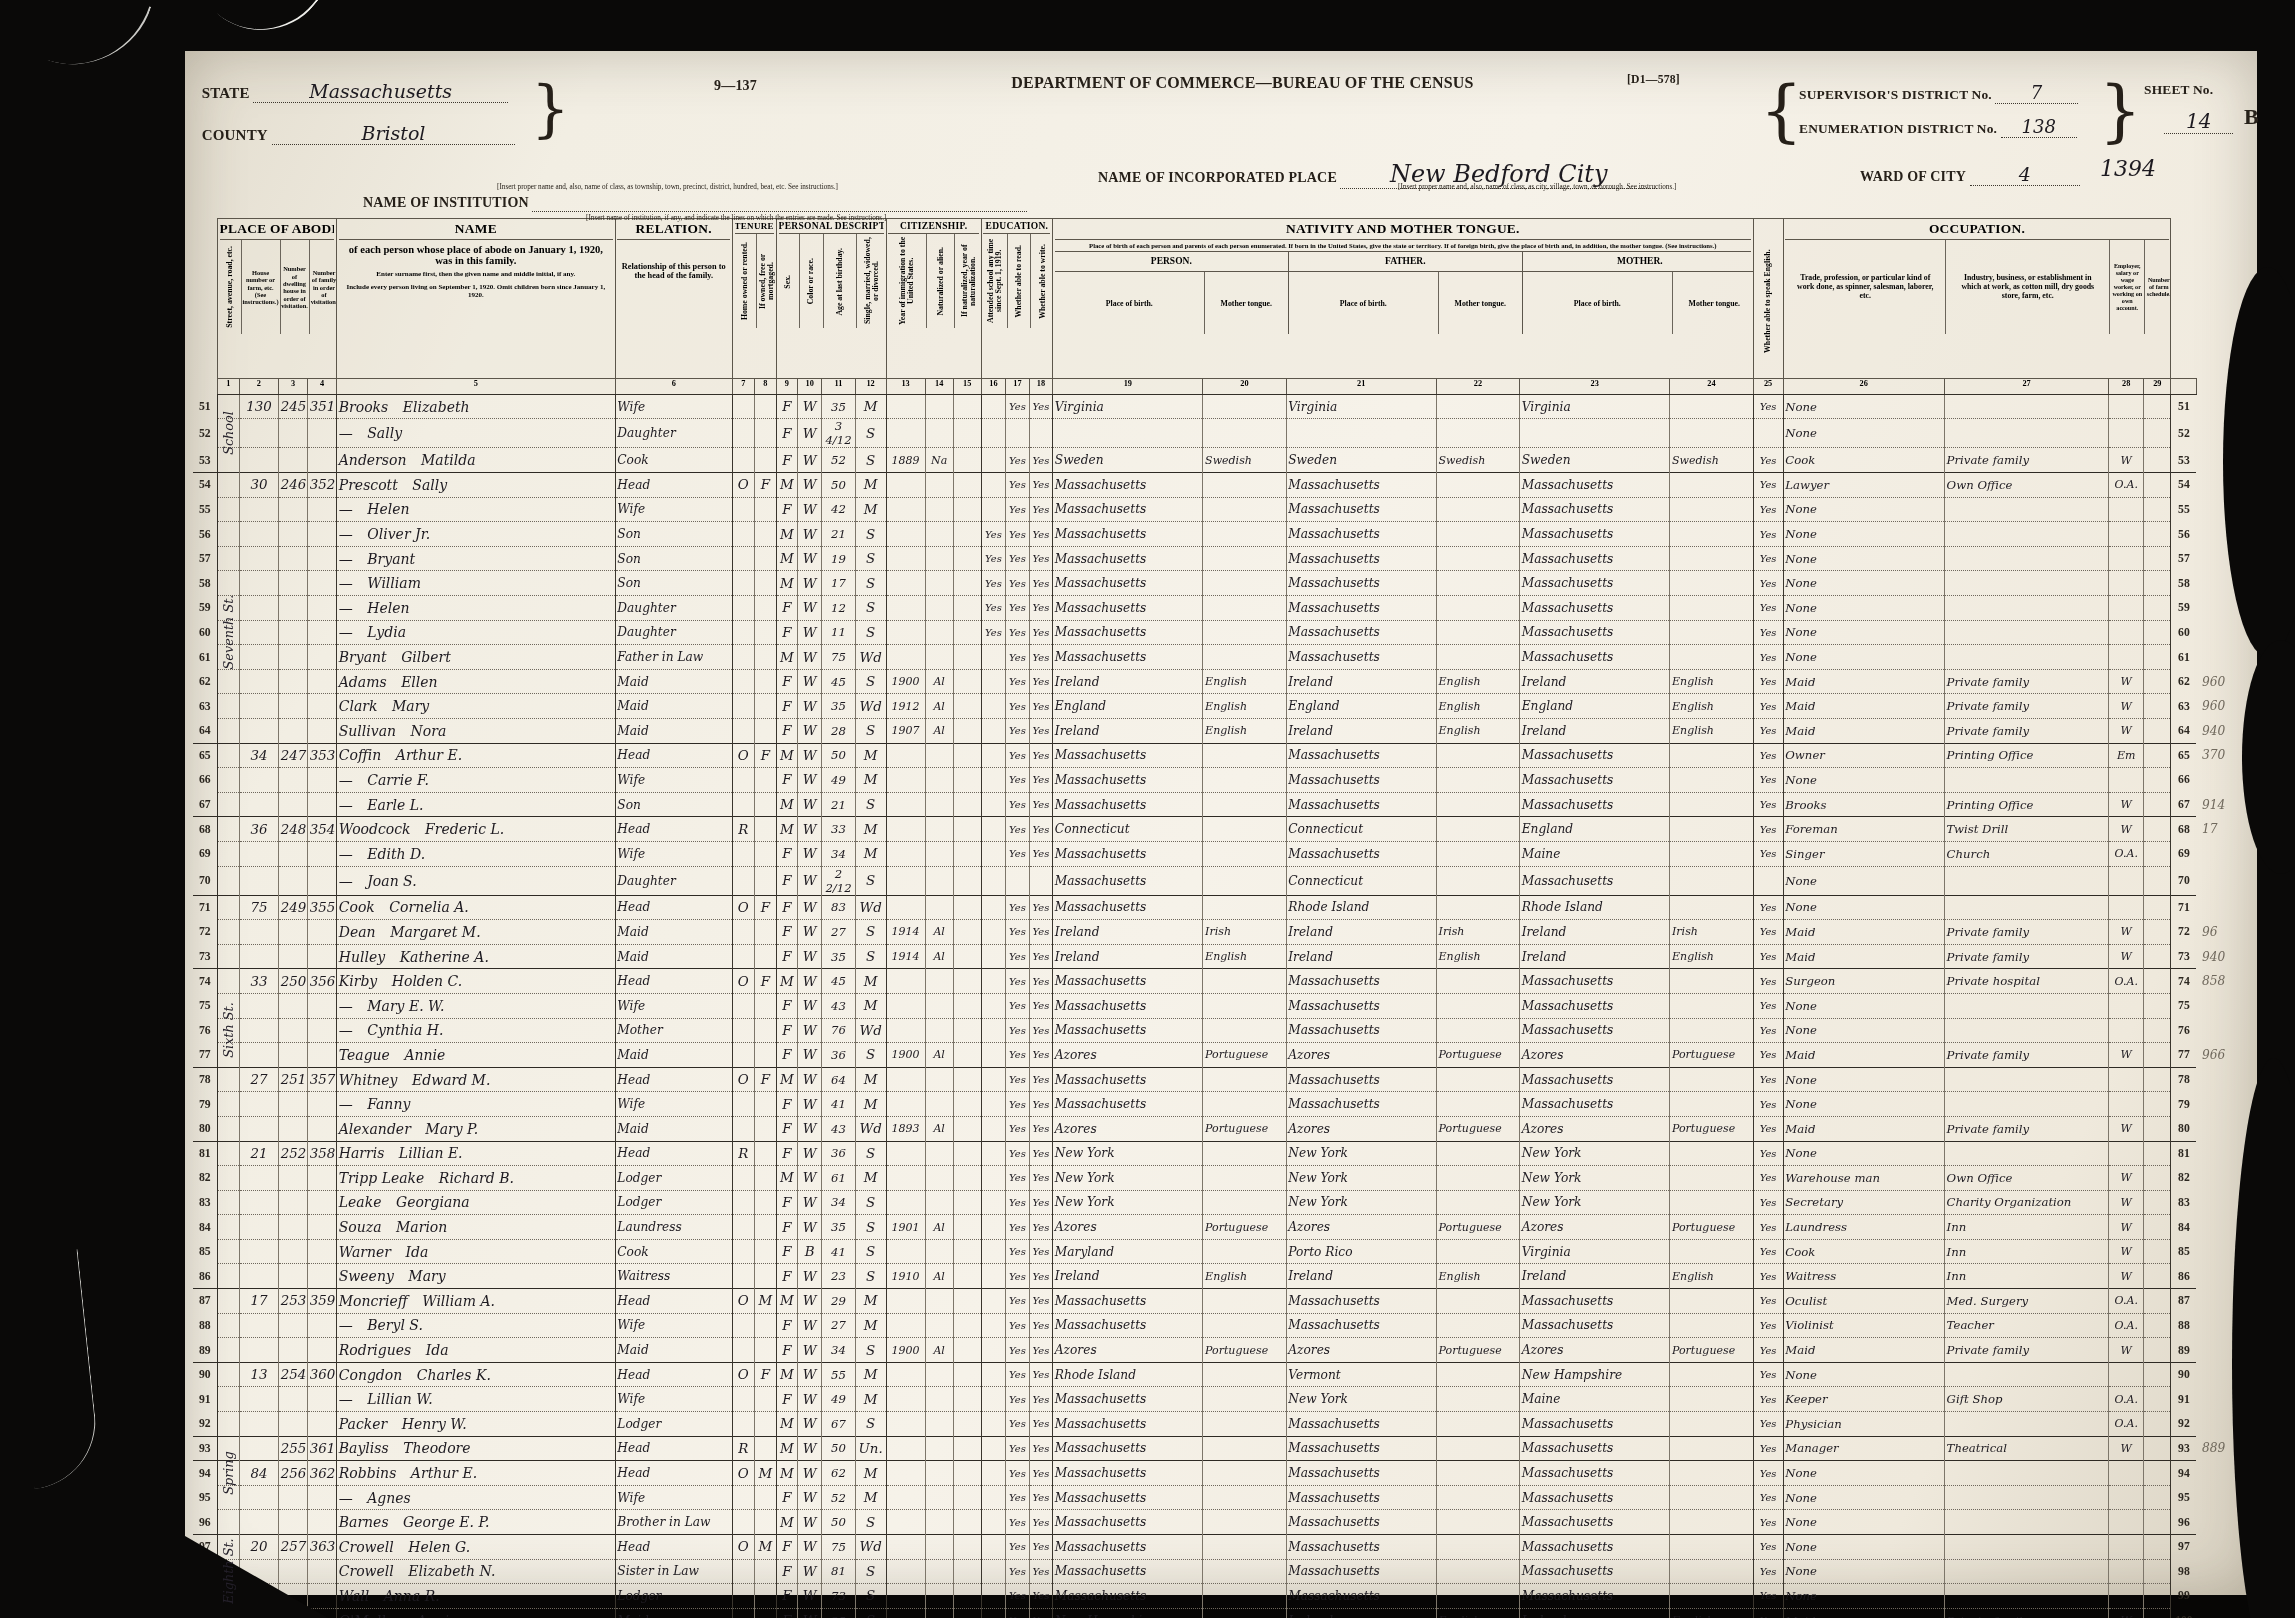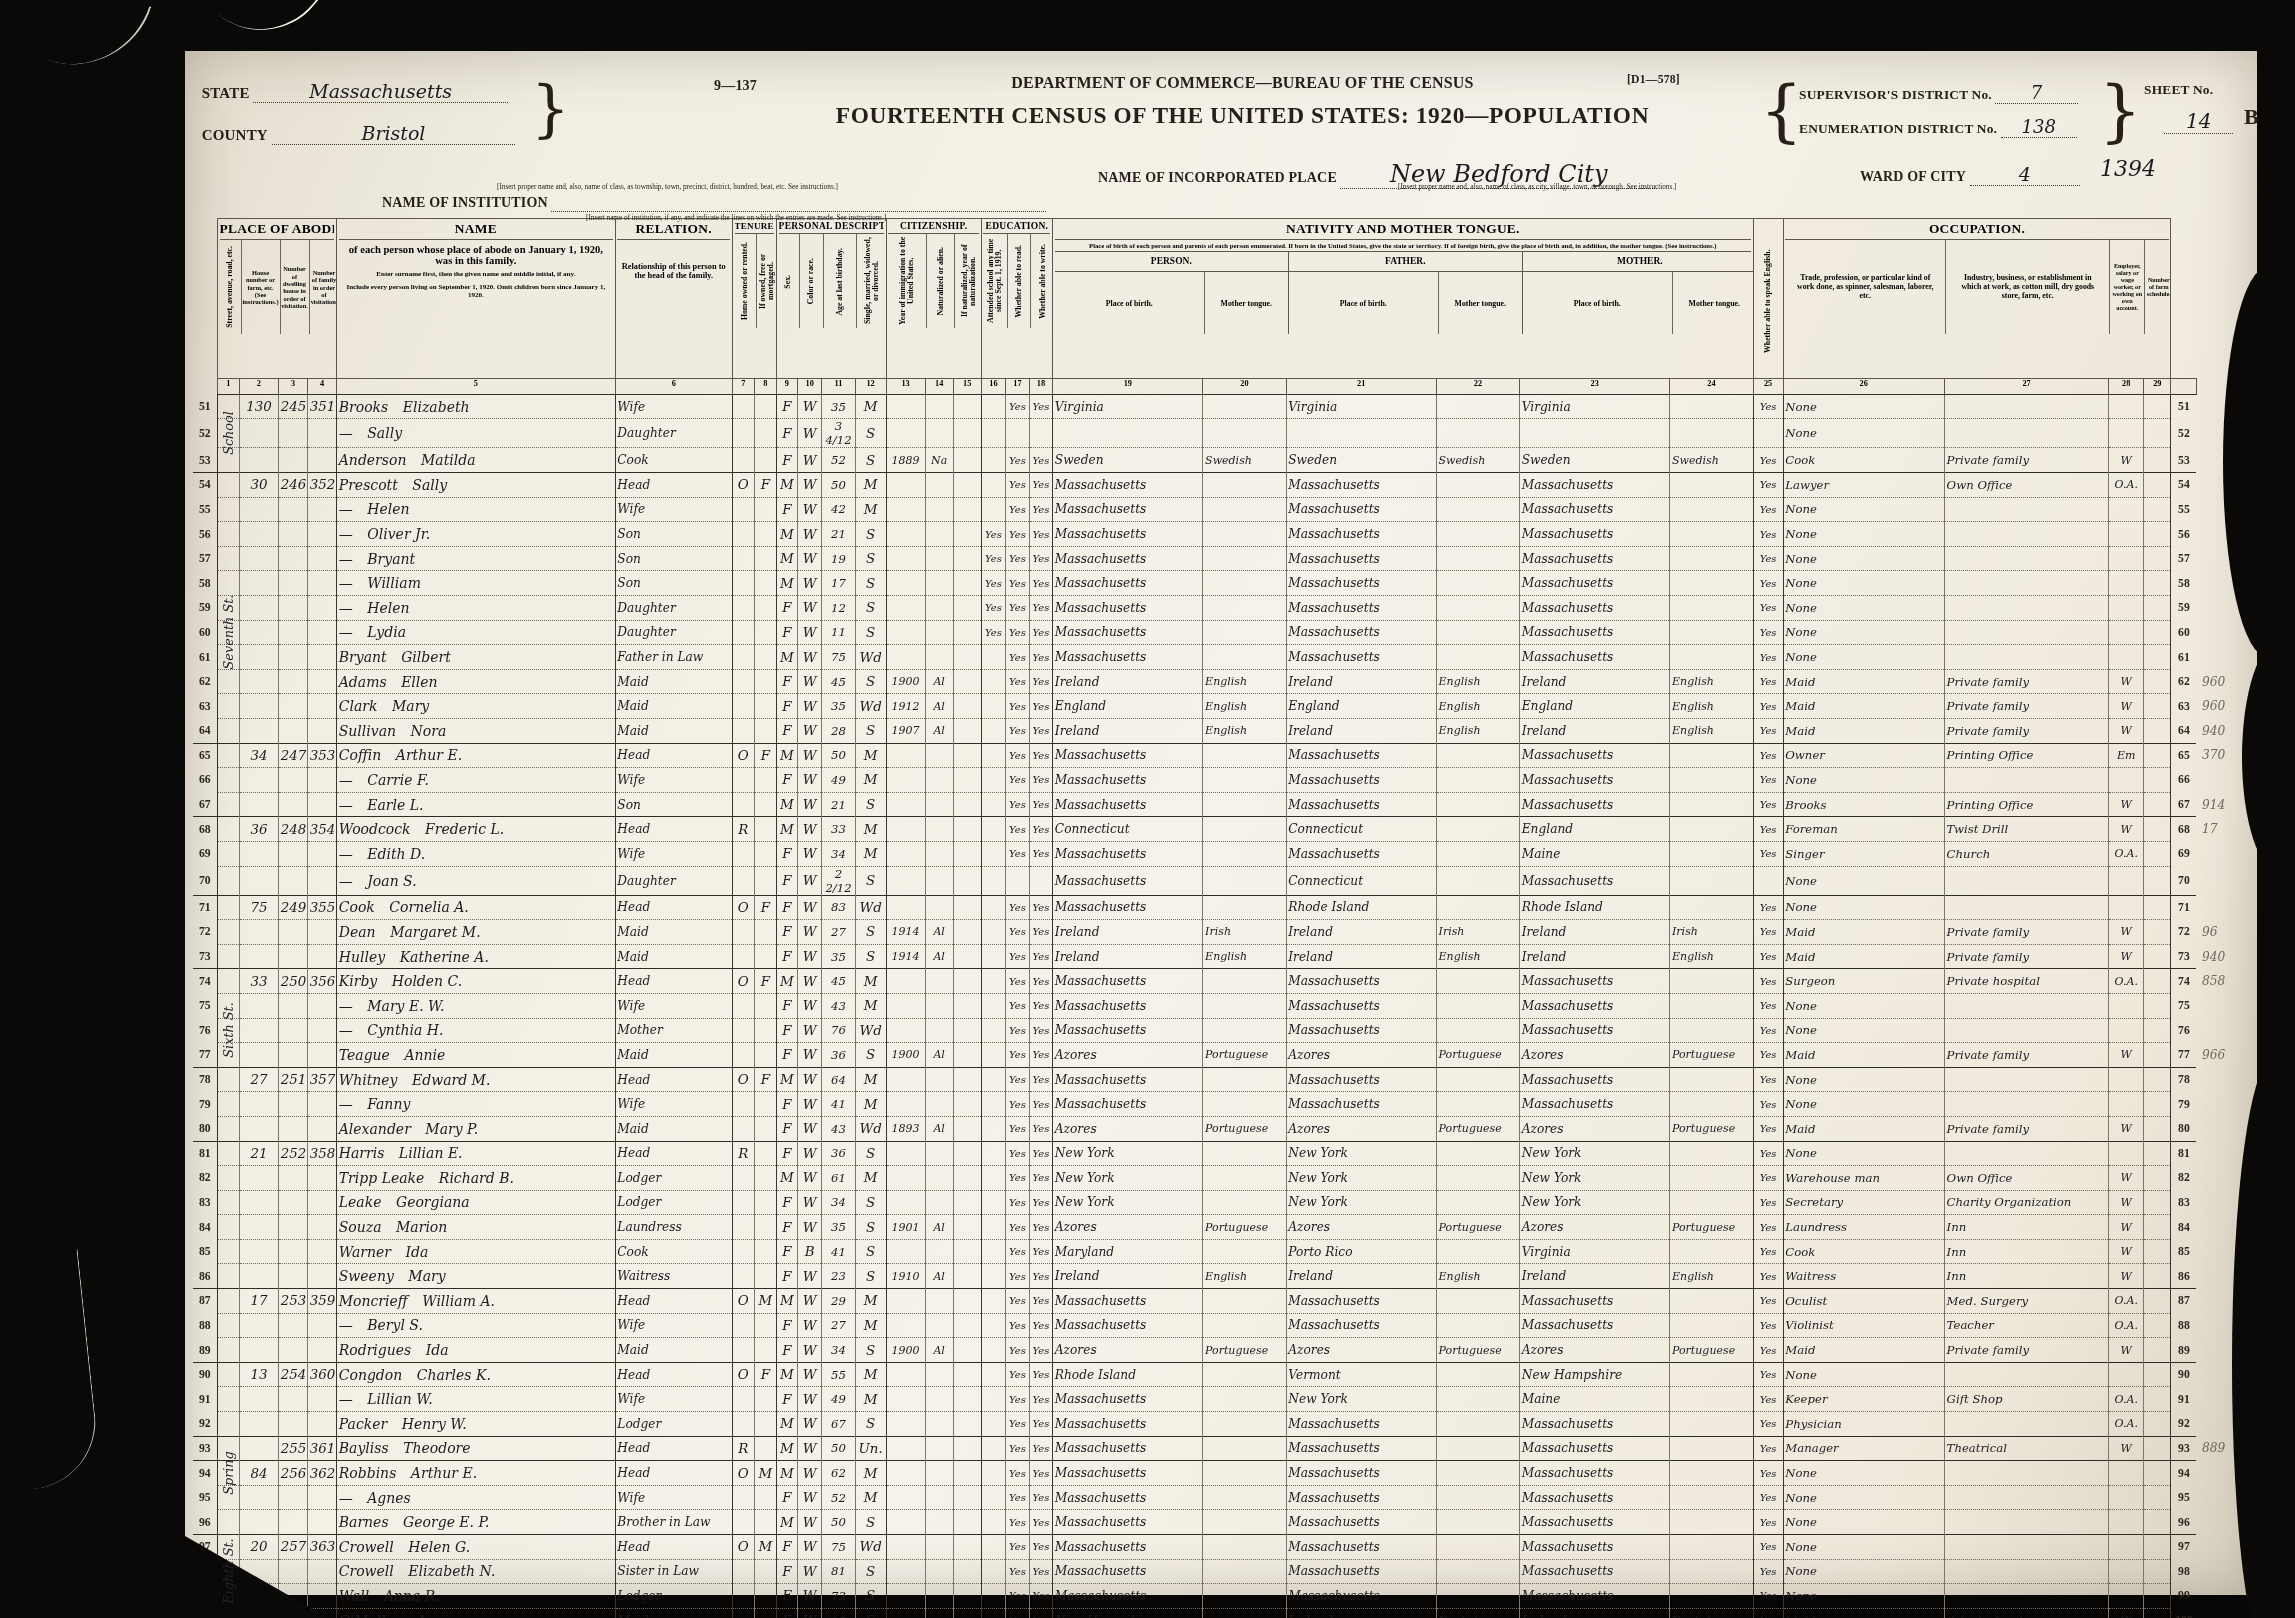--- a/index.html
+++ b/index.html
@@ -89,21 +89,20 @@
       <span class="printed lbl">STATE</span>
       <span class="fill hw" style="min-width:239px;font-size:19px">Massachusetts</span>
     </div>
     <div class="abs brace" style="left:346px;top:22px;font-size:61px;font-weight:200">}</div>
     <div class="abs" style="left:16.7px;top:71px;font-size:15px">
       <span class="printed lbl">COUNTY</span>
       <span class="fill hw" style="min-width:228px;font-size:19px">Bristol</span>
     </div>
 
     <div class="abs printed lbl" style="left:690px;top:23.4px;width:735px;text-align:center;font-size:16px">DEPARTMENT OF COMMERCE—BUREAU OF THE CENSUS</div>
-    <div class="abs printed lbl" style="left:612px;top:51px;width:891px;text-align:center;font-size:23.4px;letter-spacing:0.6px">FOURTEENTH CENSUS OF THE UNITED STATES: 1920—POPULATION</div>
 
     <div class="abs brace" style="left:1575px;top:21px;font-size:67px;font-weight:200">{</div>
     <div class="abs" style="left:1614px;top:31px;font-size:13.4px">
       <span class="printed lbl">SUPERVISOR'S DISTRICT No.</span>
       <span class="fill hw" style="min-width:67px;font-size:18px">7</span>
     </div>
     <div class="abs" style="left:1614px;top:65px;font-size:13.4px">
       <span class="printed lbl">ENUMERATION DISTRICT No.</span>
       <span class="fill hw" style="min-width:61px;font-size:18px">138</span>
     </div>
@@ -119,21 +118,21 @@
       <span class="fill hw" style="min-width:301px;font-size:24px">New Bedford City</span>
     </div>
     <div class="abs printed note" style="left:1213px;top:132px">[Insert proper name and, also, name of class, as city, village, town, or borough.  See instructions.]</div>
 
     <div class="abs" style="left:1675px;top:112px;font-size:14px">
       <span class="printed lbl">WARD OF CITY</span>
       <span class="fill hw" style="min-width:95px;font-size:19px">4</span>
     </div>
     <div class="abs hw" style="left:1915px;top:105px;font-size:22px">1394</div>
 
-    <div class="abs" style="left:197px;top:144px;font-size:14px">
+    <div class="abs" style="left:178px;top:144px;font-size:14px">
       <span class="printed lbl">NAME OF INSTITUTION</span>
       <span class="fill" style="min-width:479px">&nbsp;</span>
     </div>
     <div class="abs printed note" style="left:401px;top:163px">[Insert name of institution, if any, and indicate the lines on which the entries are made.  See instructions.]</div>
 
   </div>
 
   <table style="width:2037px;margin-left:7.8px">
     <colgroup>
       <col style="width:24.5px">

